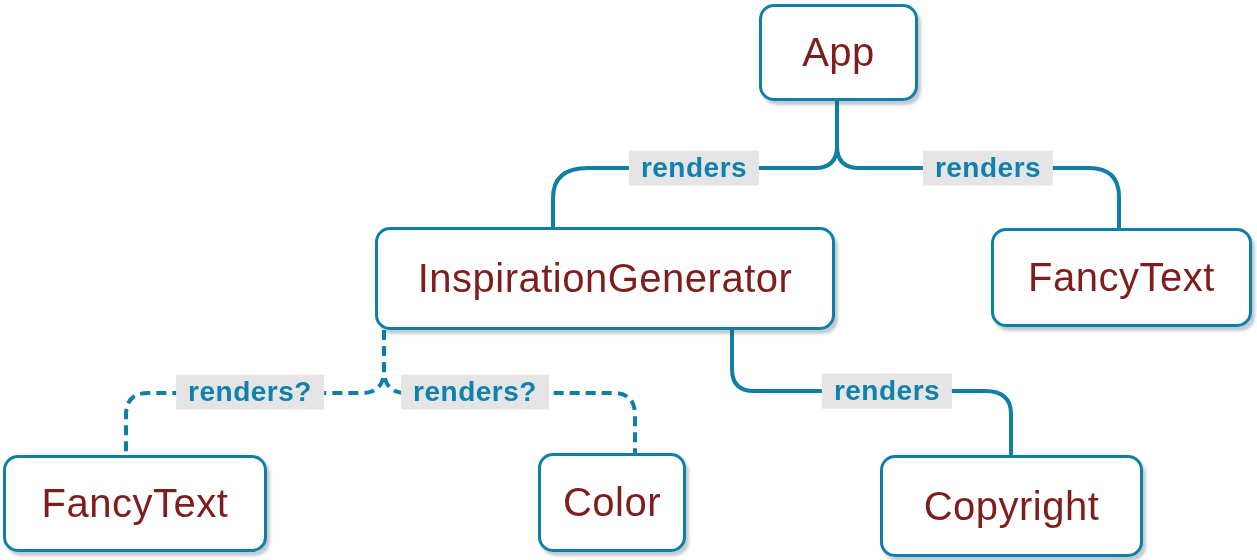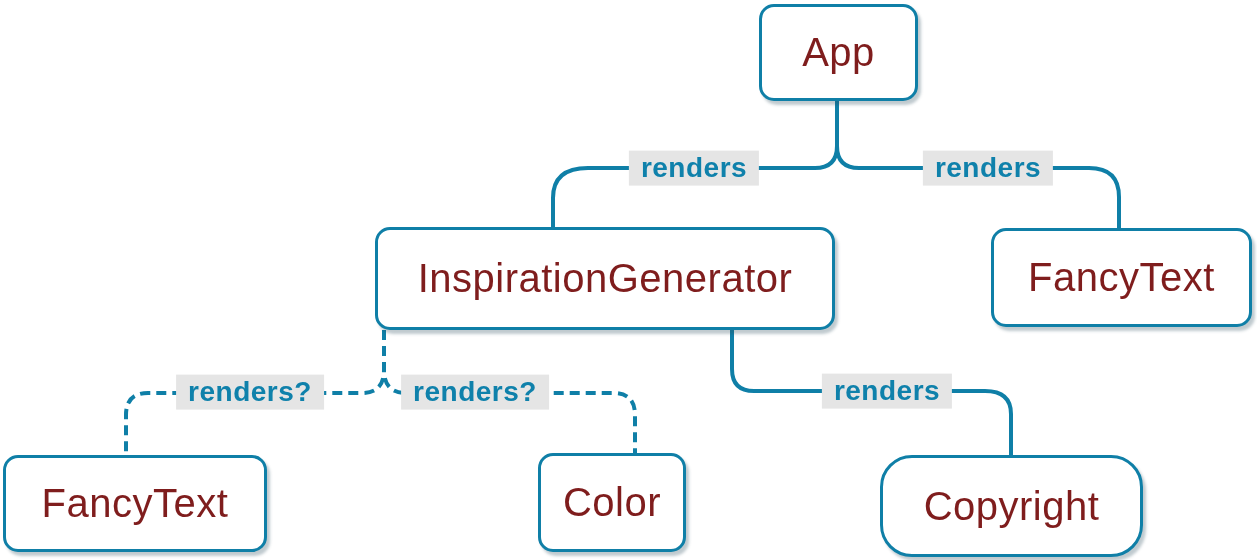--- a/index.html
+++ b/index.html
@@ -77,17 +77,17 @@
   </div>
 
   <div class="node" style="left:3px;top:455px;width:264px;height:97px;">
     <span class="node-label">FancyText</span>
   </div>
 
   <div class="node" style="left:538px;top:453px;width:148px;height:99px;">
     <span class="node-label">Color</span>
   </div>
 
-  <div class="node" style="left:880px;top:455px;width:263px;height:102px;border-radius:32px;">
+  <div class="node" style="left:880px;top:455px;width:263px;height:102px;">
     <span class="node-label">Copyright</span>
   </div>
 
 </div>
 
 </body></html>

